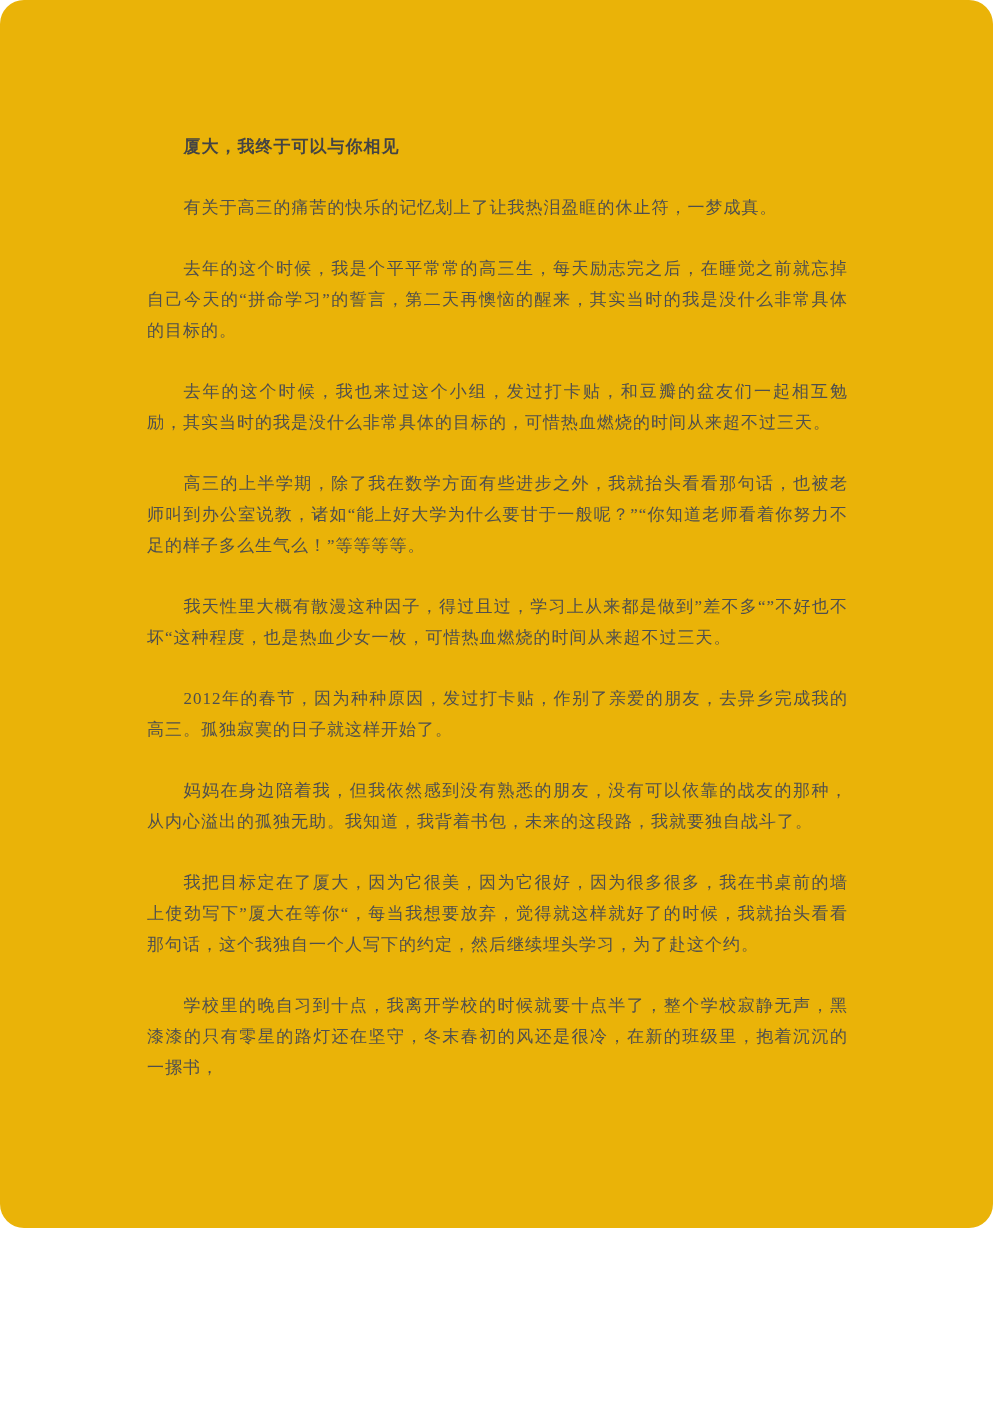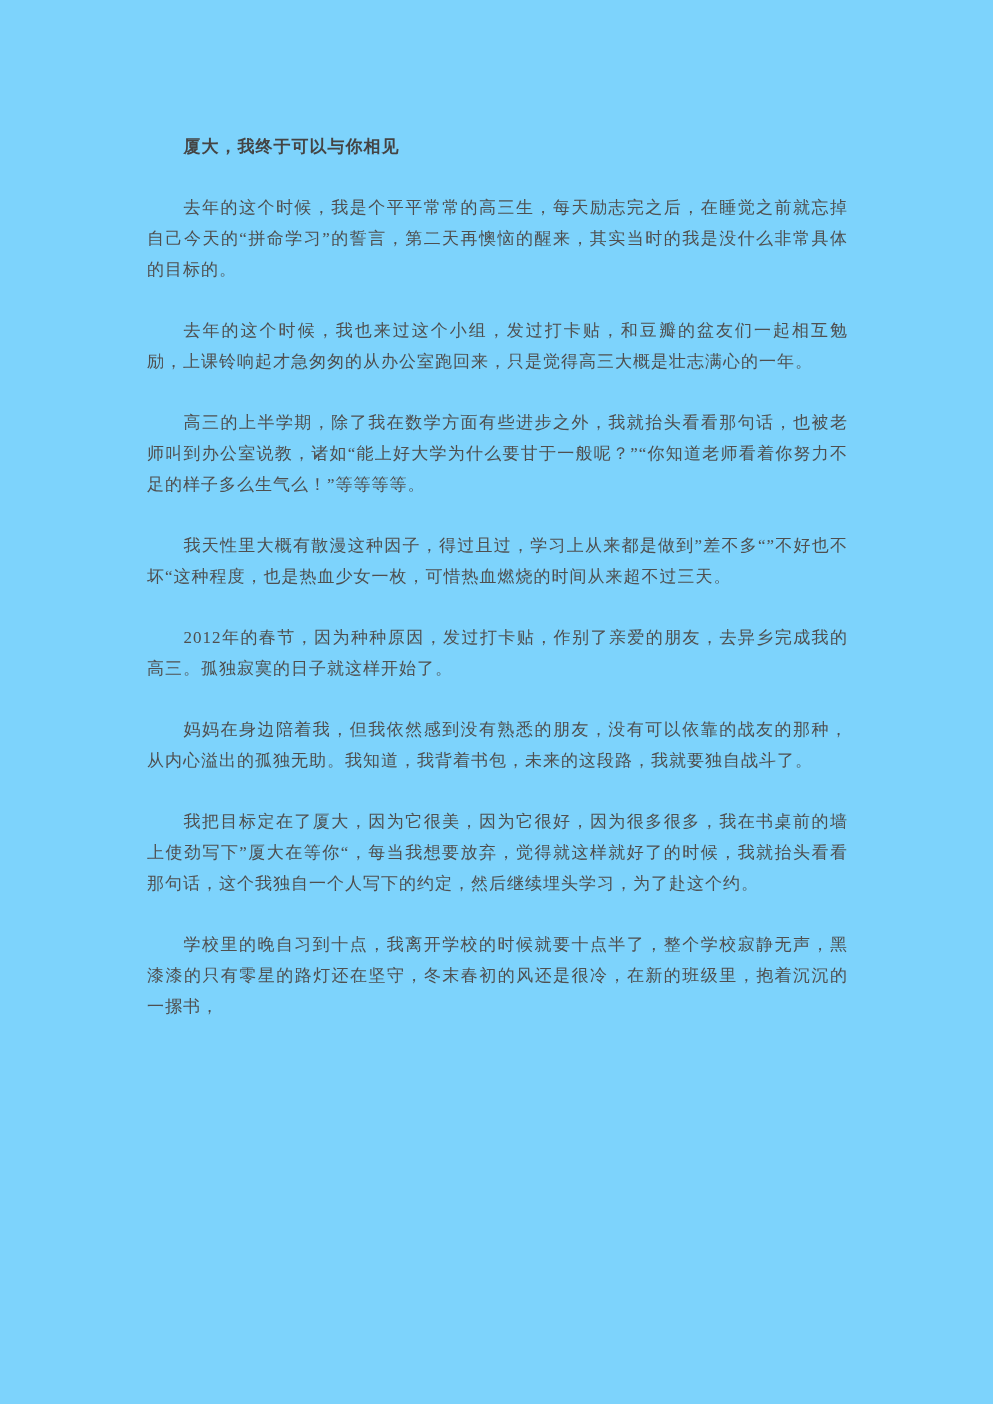--- a/index.html
+++ b/index.html
@@ -10,23 +10,24 @@
     }
     body {
       width: 993px;
       height: 1404px;
       overflow: hidden;
       font-family: "Liberation Serif", "DejaVu Serif", serif;
     }
     .page {
       position: relative;
       width: 993px;
-      height: 1404px;
-      background: #7dd3fc;
+      height: 1228px;
+      background: #eab308;
       box-sizing: border-box;
+      border-radius: 24px;
     }
     .article {
       position: absolute;
       left: 147px;
       top: 131px;
       width: 701px;
       color: #4f4f4f;
       font-size: 17px;
       line-height: 31px;
       letter-spacing: 1px;
@@ -44,22 +45,23 @@
       margin: 30px 0 0 0;
       text-indent: 2.15em;
     }
   </style>
 </head>
 <body>
 
 <div class="page">
   <div class="article">
     <h1 class="title">厦大，我终于可以与你相见</h1>
+    <p>有关于高三的痛苦的快乐的记忆划上了让我热泪盈眶的休止符，一梦成真。</p>
     <p>去年的这个时候，我是个平平常常的高三生，每天励志完之后，在睡觉之前就忘掉自己今天的“拼命学习”的誓言，第二天再懊恼的醒来，其实当时的我是没什么非常具体的目标的。</p>
-    <p>去年的这个时候，我也来过这个小组，发过打卡贴，和豆瓣的盆友们一起相互勉励，上课铃响起才急匆匆的从办公室跑回来，只是觉得高三大概是壮志满心的一年。</p>
+    <p>去年的这个时候，我也来过这个小组，发过打卡贴，和豆瓣的盆友们一起相互勉励，其实当时的我是没什么非常具体的目标的，可惜热血燃烧的时间从来超不过三天。</p>
     <p>高三的上半学期，除了我在数学方面有些进步之外，我就抬头看看那句话，也被老师叫到办公室说教，诸如“能上好大学为什么要甘于一般呢？”“你知道老师看着你努力不足的样子多么生气么！”等等等等。</p>
     <p>我天性里大概有散漫这种因子，得过且过，学习上从来都是做到”差不多“”不好也不坏“这种程度，也是热血少女一枚，可惜热血燃烧的时间从来超不过三天。</p>
     <p>2012年的春节，因为种种原因，发过打卡贴，作别了亲爱的朋友，去异乡完成我的高三。孤独寂寞的日子就这样开始了。</p>
     <p>妈妈在身边陪着我，但我依然感到没有熟悉的朋友，没有可以依靠的战友的那种，从内心溢出的孤独无助。我知道，我背着书包，未来的这段路，我就要独自战斗了。</p>
     <p>我把目标定在了厦大，因为它很美，因为它很好，因为很多很多，我在书桌前的墙上使劲写下”厦大在等你“，每当我想要放弃，觉得就这样就好了的时候，我就抬头看看那句话，这个我独自一个人写下的约定，然后继续埋头学习，为了赴这个约。</p>
     <p>学校里的晚自习到十点，我离开学校的时候就要十点半了，整个学校寂静无声，黑漆漆的只有零星的路灯还在坚守，冬末春初的风还是很冷，在新的班级里，抱着沉沉的一摞书，</p>
   </div>
 </div>
 
 </body></html>

